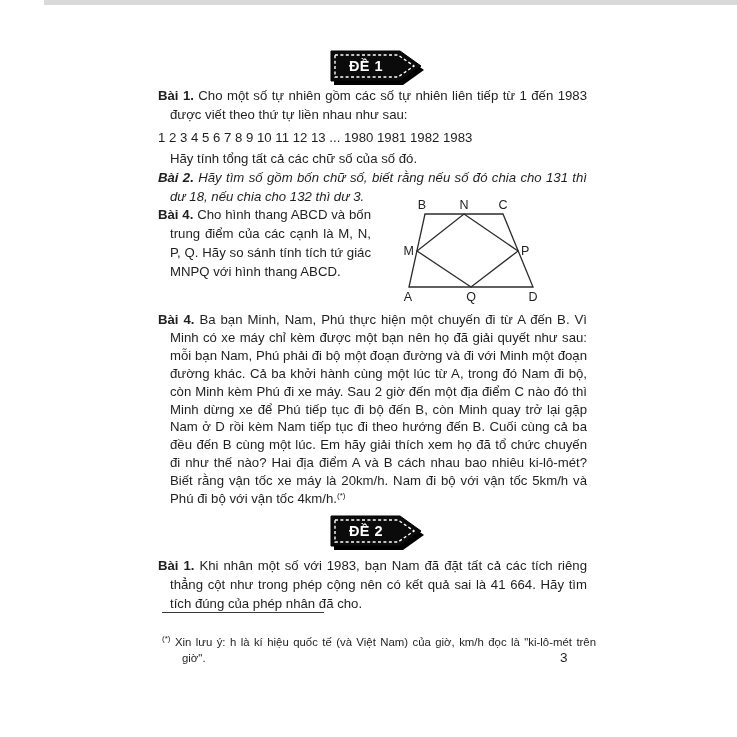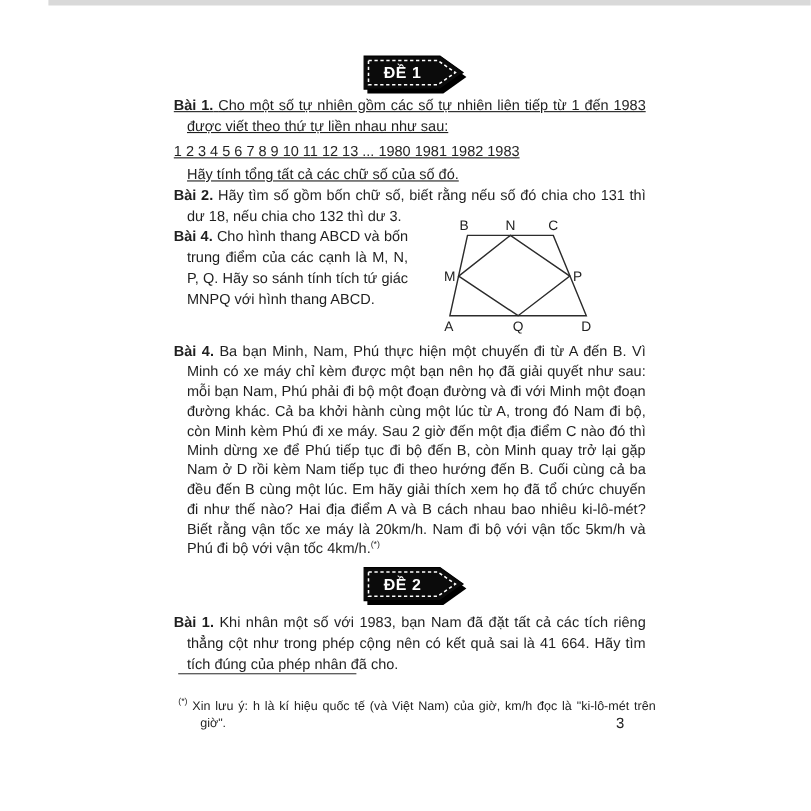--- a/index.html
+++ b/index.html
@@ -58,27 +58,27 @@
 
 <div class="abs" style="left:329px;top:47px;">
   <svg class="banner" viewBox="0 0 96 40">
     <polygon points="5,8 74,8 95,23 74,38 5,38" fill="#000000"></polygon>
     <polygon points="2,4 71,4 92,19 71,34 2,34" fill="#0b0b0b" stroke="#000" stroke-width="1"></polygon>
     <polygon points="6,8 69,8 85,19 69,30 6,30" fill="none" stroke="#ffffff" stroke-width="1.4" stroke-dasharray="3,2.4"></polygon>
     <text x="37" y="24" text-anchor="middle">ĐỀ 1</text>
   </svg>
 </div>
 
-<div class="abs col" style="top:86px;text-decoration:underline;">
+<div class="abs col" style="top:86px;">
   <p class="prob"><span class="label">Bài 1.</span> <span>Cho một số tự nhiên gồm các số tự nhiên liên tiếp từ 1 đến 1983 được viết theo thứ tự liền nhau như sau:</span></p>
   <div class="seq">1 2 3 4 5 6 7 8 9 10 11 12 13 ... 1980 1981 1982 1983</div>
   <p class="prob" style="padding-left:12px;text-indent:0;">Hãy tính tổng tất cả các chữ số của số đó.</p>
 </div>
 
-<div class="abs col" style="top:168px;">
+<div class="abs col" style="top:168px;font-style:italic;">
   <p class="prob"><span class="label">Bài 2.</span> <span>Hãy tìm số gồm bốn chữ số, biết rằng nếu số đó chia cho 131 thì dư 18, nếu chia cho 132 thì dư 3.</span></p>
 </div>
 
 <div class="abs bai3-text" style="top:205px;">
   <p class="prob"><span class="label">Bài 4.</span> <span>Cho hình thang ABCD và bốn trung điểm của các cạnh là M, N, P, Q. Hãy so sánh tính tích tứ giác MNPQ với hình thang ABCD.</span></p>
 </div>
 
 <div class="abs" style="left:393px;top:196px;">
   <svg class="fig" width="152" height="112" viewBox="0 0 152 112">
     <polygon points="16,91 32,18 110,18 140,91" fill="none" stroke="#2c2c2c" stroke-width="1.3"></polygon>

